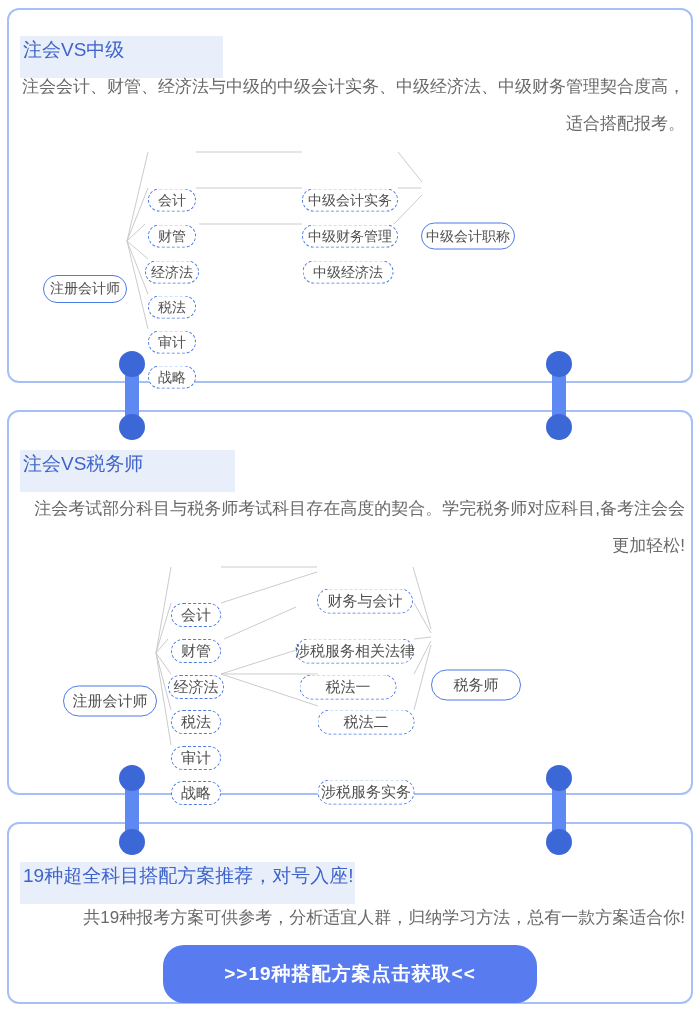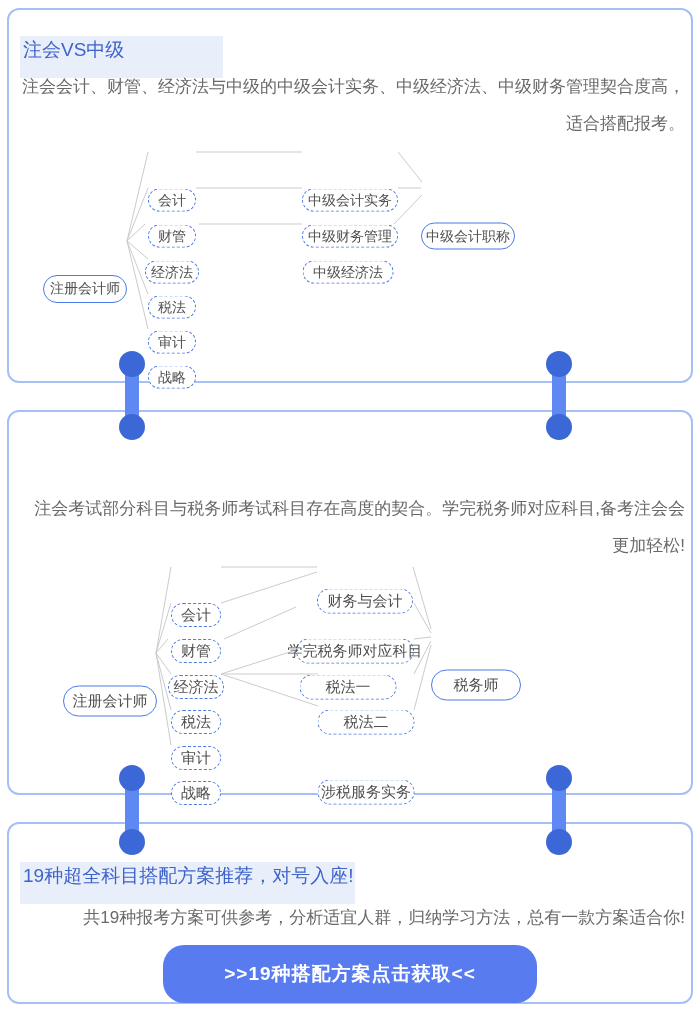--- a/index.html
+++ b/index.html
@@ -66,20 +66,21 @@
 <body>
 
 <div class="page">
 
   <section class="card card1">
     <h2 class="card-title">注会VS中级</h2>
     <p class="card-desc">注会会计、财管、经济法与中级的中级会计实务、中级经济法、中级财务管理契合度高，适合搭配报考。</p>
   </section>
 
   <section class="card card2">
+    <h2 class="card-title">注会VS税务师</h2>
     <p class="card-desc">注会考试部分科目与税务师考试科目存在高度的契合。学完税务师对应科目,备考注会会更加轻松!</p>
   </section>
 
   <section class="card card3">
     <h2 class="card-title">19种超全科目搭配方案推荐，对号入座!</h2>
     <p class="card-desc">共19种报考方案可供参考，分析适宜人群，归纳学习方法，总有一款方案适合你!</p>
     <button class="cta">&gt;&gt;19种搭配方案点击获取&lt;&lt;</button>
   </section>
 
   <svg class="lines" width="700" height="1014">
@@ -131,21 +132,21 @@
   <div class="node solid" style="left:468px;top:188px;width:94px;height:27px">中级会计职称</div>
 
   <div class="node solid big" style="left:110px;top:653px;width:94px;height:31px">注册会计师</div>
   <div class="node dashed big" style="left:196px;top:567px;width:50px;height:24px">会计</div>
   <div class="node dashed big" style="left:196px;top:603px;width:50px;height:24px">财管</div>
   <div class="node dashed big" style="left:196px;top:639px;width:56px;height:24px">经济法</div>
   <div class="node dashed big" style="left:196px;top:674px;width:50px;height:24px">税法</div>
   <div class="node dashed big" style="left:196px;top:710px;width:50px;height:24px">审计</div>
   <div class="node dashed big" style="left:196px;top:745px;width:50px;height:24px">战略</div>
   <div class="node dashed big" style="left:365px;top:553px;width:96px;height:25px">财务与会计</div>
-  <div class="node dashed big" style="left:355px;top:603px;width:118px;height:25px">学完税务师对应科目</div>
+  <div class="node dashed big" style="left:355px;top:603px;width:118px;height:25px">涉税服务相关法律</div>
   <div class="node dashed big" style="left:348px;top:639px;width:97px;height:25px">税法一</div>
   <div class="node dashed big" style="left:366px;top:674px;width:97px;height:25px">税法二</div>
   <div class="node dashed big" style="left:366px;top:744px;width:97px;height:25px">涉税服务实务</div>
   <div class="node solid big" style="left:476px;top:637px;width:90px;height:31px">税务师</div>
 
   <div class="pin" style="left:119px;top:351px;height:89px">
     <span class="bar"></span>
     <span class="cap top"></span>
     <span class="cap bot"></span>
   </div>

